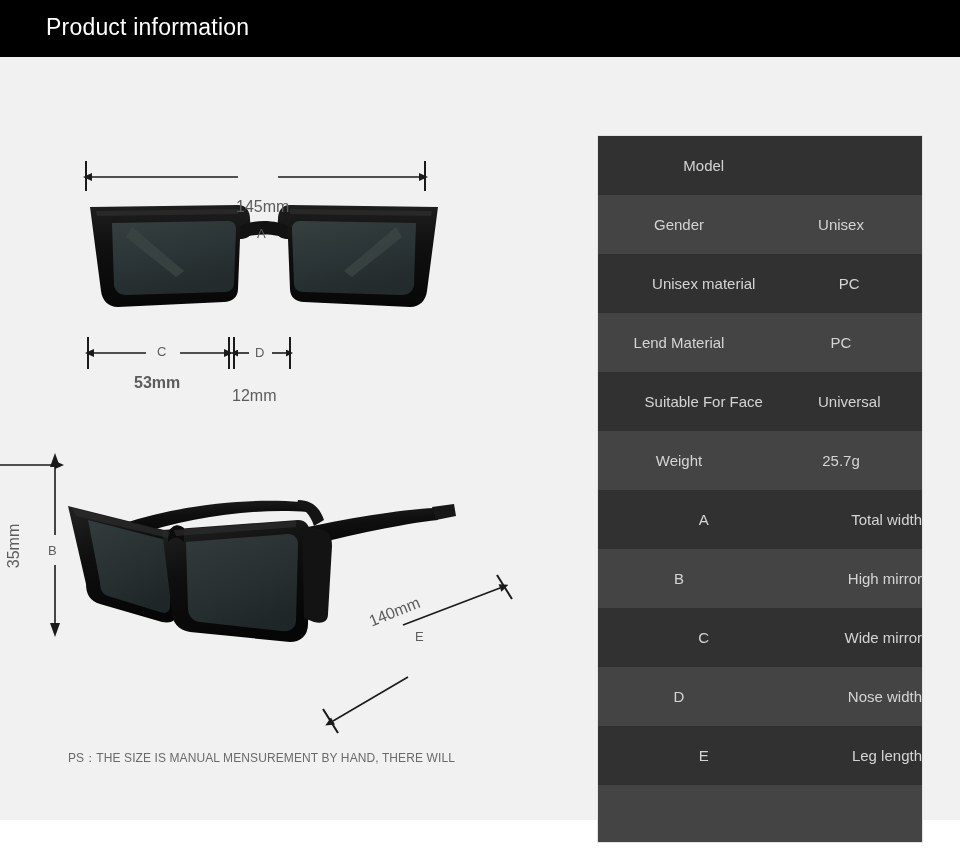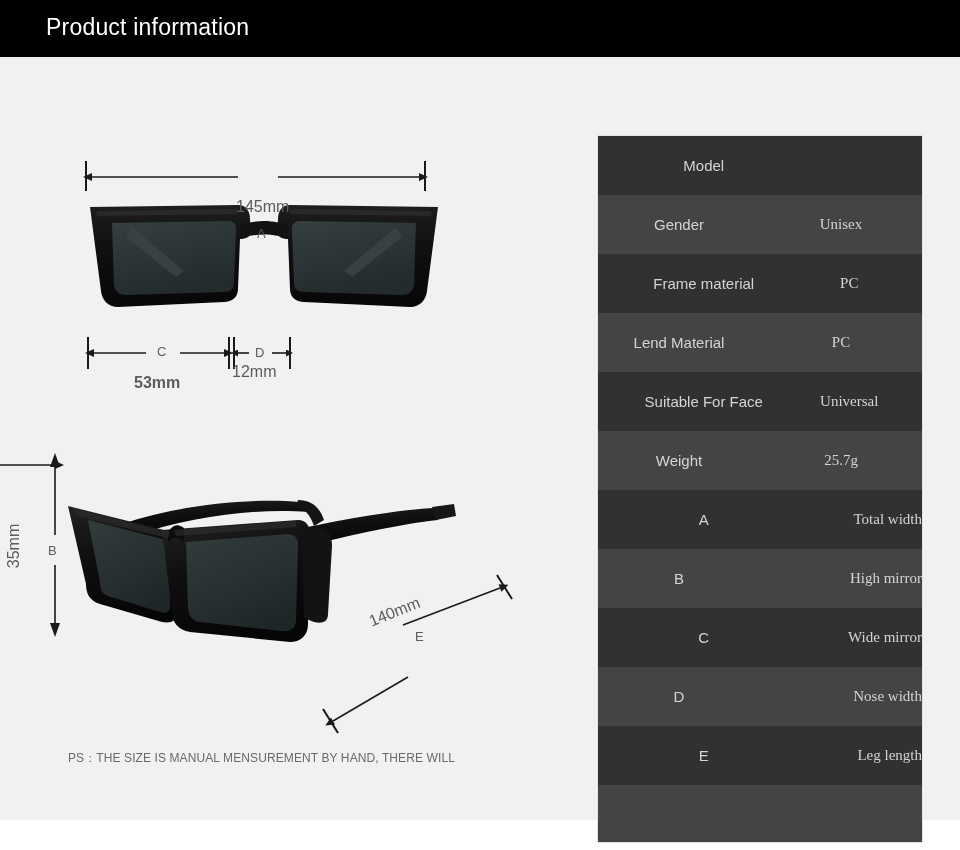--- a/index.html
+++ b/index.html
@@ -124,21 +124,21 @@
     text-align: center;
     color: #d4d4d4;
     font-size: 15px;
     font-family: "Liberation Sans", sans-serif;
   }
   .spec-value {
     flex: 0 0 50%;
     text-align: center;
     color: #d4d4d4;
     font-size: 15px;
-    font-family: Liberation Serif, serif;
+    font-family: Liberation Sans, sans-serif;
   }
   .spec-row.dim .spec-value { text-align: right; padding-right: 26px; }
   .spec-row.blank { height: 57px; }
 </style>
 </head>
 <body>
 
 <div class="page">
 
   <div class="header-bar">
@@ -275,21 +275,21 @@
           <line x1="333" y1="664" x2="408" y2="620" stroke="#1a1a1a" stroke-width="1.6" marker-start="url(#arrL)"></line>
         </g>
       </svg>
 
       <div class="meas-text" style="left:236px; top:141px;text-align:center;">145mm</div>
       <div class="meas-letter" style="left:257px; top:169px;">A</div>
 
       <div class="meas-text" style="left:134px; top:317px;font-weight:bold;">53mm</div>
       <div class="meas-letter" style="left:157px; top:287px;">C</div>
 
-      <div class="meas-text" style="left:232px; top:306px;">12mm</div>
+      <div class="meas-text" style="left:232px; top:330px;">12mm</div>
       <div class="meas-letter" style="left:255px; top:288px;">D</div>
 
       <div class="meas-text" style="left:-8px; top:480px; transform:rotate(-90deg); transform-origin:center;">35mm</div>
       <div class="meas-letter" style="left:48px; top:486px;">B</div>
 
       <div class="meas-text" style="left:368px; top:546px; transform:rotate(-22deg); transform-origin:center;">140mm</div>
       <div class="meas-letter" style="left:415px; top:572px;">E</div>
 
       <div class="ps-note">
         <div>PS：THE SIZE IS MANUAL MENSUREMENT BY HAND, THERE WILL</div>
@@ -302,21 +302,21 @@
         <div class="spec-label">Model</div>
         <div class="spec-value"></div>
       </div>
 
       <div class="spec-row even">
         <div class="spec-label">Gender</div>
         <div class="spec-value">Unisex</div>
       </div>
 
       <div class="spec-row odd">
-        <div class="spec-label">Frame material</div>
+        <div class="spec-label">Unisex material</div>
         <div class="spec-value">PC</div>
       </div>
 
       <div class="spec-row even">
         <div class="spec-label">Lend Material</div>
         <div class="spec-value">PC</div>
       </div>
 
       <div class="spec-row odd">
         <div class="spec-label">Suitable For Face</div>

